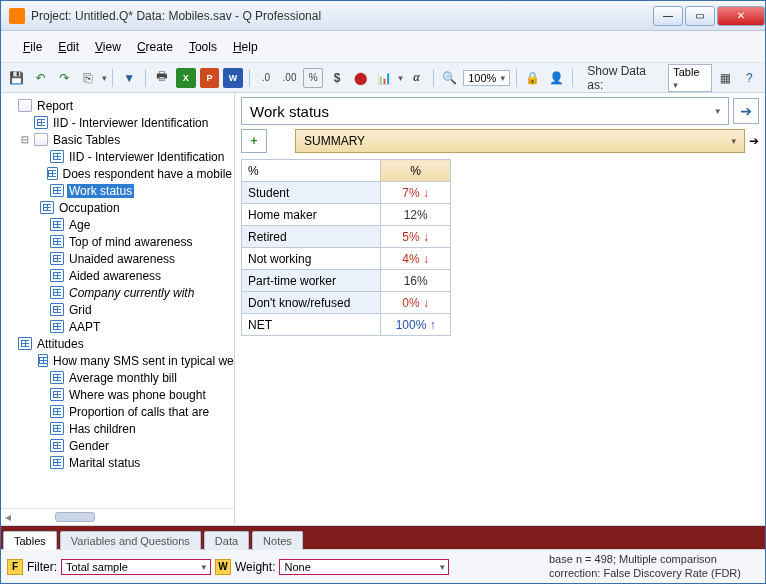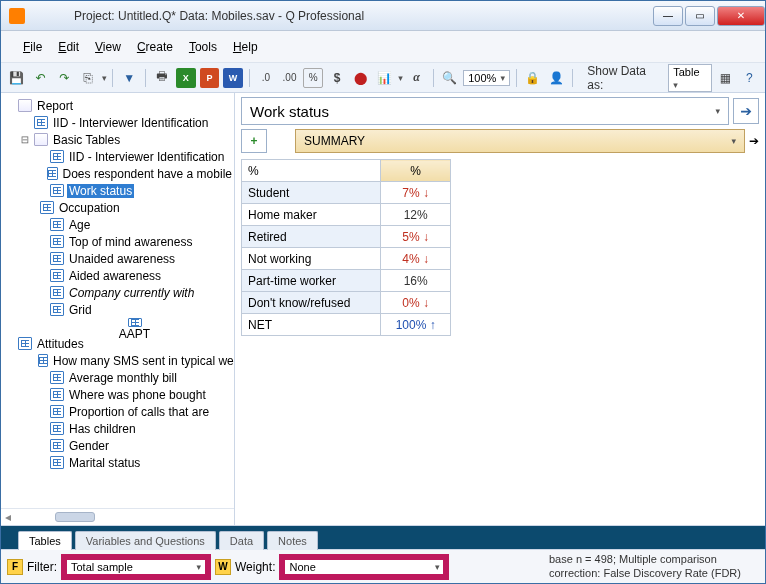--- a/index.html
+++ b/index.html
@@ -1,20 +1,20 @@
 <!DOCTYPE html>
 <html><head>
 <meta charset="utf-8">
 <style>
 * { box-sizing: border-box; margin: 0; padding: 0; }
 body { font-family: "Segoe UI", Tahoma, sans-serif; font-size: 12px; background: #fff; width: 766px; height: 584px; overflow: hidden; border: 1px solid #3a6ea5; display: flex; flex-direction: column; }
 
 .titlebar { height: 30px; background: linear-gradient(to bottom, #f5f8fd, #d8e4f3); display: flex; align-items: center; padding: 0 0 0 8px; border-bottom: 1px solid #bcc8d8; }
 .titlebar .app-icon { width: 16px; height: 16px; background: #ff7f00; border-radius: 2px; margin-right: 6px; }
-.titlebar .title { flex: 1; color: #333; margin-left: 43px; }
+.titlebar .title { flex: 1; color: #333; }
 .win-btns { display: flex; }
 .win-btn { width: 28px; height: 20px; margin-left: 2px; display: flex; align-items: center; justify-content: center; border: 1px solid #8fa6c4; border-radius: 3px; font-size: 10px; }
 .win-btn.min, .win-btn.max { background: linear-gradient(to bottom,#fefefe,#d5e3f6); width:30px; height:20px;}
 .win-btn.close { background: linear-gradient(to bottom,#f08080,#d02020); color: #fff; width: 48px; }
 
 .menubar { height: 32px; display: flex; align-items: center; padding: 0 16px; gap: 4px; background: #f4f6fa; border-bottom: 1px solid #dde4ee; }
 .menubar span { padding: 2px 6px; cursor: default; }
 .menubar span u { text-decoration: underline; }
 
 .toolbar { height: 30px; display: flex; align-items: center; padding: 0 6px; gap: 4px; background: #eef3fa; border-bottom: 1px solid #cbd6e6; }
@@ -50,29 +50,29 @@
 .data-table th, .data-table td { border: 1px solid #bfcad9; padding: 3px 6px; font-weight: normal; height: 22px; }
 .data-table th { background: #fff; text-align: left; }
 .data-table th.valcol { background: linear-gradient(to bottom,#f9edd1,#f2dda8); text-align: center; width: 70px;}
 .data-table th.labelcol { width: 140px; }
 .data-table tr.alt td.labelc { background: #eaf1fa; }
 .data-table td.valc { text-align: center; }
 .down { color: #c03020; }
 .up { color: #2050b0; }
 .plain { color: #333; }
 
-.bottom-tabs { height: 24px; display: flex; align-items: flex-end; border-top: 1px solid #cbd6e6; padding: 0 17px; background: #0c4a6e; }
+.bottom-tabs { height: 24px; display: flex; align-items: flex-end; border-top: 1px solid #cbd6e6; padding: 0 2px; background: #7f1d1d; }
 .btab { padding: 3px 10px; border: 1px solid #b3c0d3; border-bottom: none; margin-right: 3px; background: #fff; font-size: 11px; position:relative; top:1px; border-radius: 2px 2px 0 0; }
 .btab.inactive { background: #e7edf5; color:#555; }
 
 .statusbar { height: 34px; display: flex; align-items: center; padding: 2px 6px; border-top: 1px solid #cbd6e6; background: #f4f6fa; gap: 4px; font-size: 12px; }
 .flag { width: 16px; height: 16px; display:inline-flex; align-items:center; justify-content:center; font-weight:bold; font-size:10px; color:#000; }
 .flag.F { background: #ffd24a; border:1px solid #caa020; }
 .flag.W { background: #ffd24a; border:1px solid #caa020; }
-.sel { border: 6px solid #be185d; background:#fff; padding: 1px 4px; display:inline-flex; align-items:center; justify-content:space-between; gap:6px; font-size: 11px; }
+.sel { border: 1px solid #be185d; background:#fff; padding: 1px 4px; display:inline-flex; align-items:center; justify-content:space-between; gap:6px; font-size: 11px; }
 .stat-right { margin-left: auto; font-size: 11px; color:#333; line-height:1.2; max-width:210px; }
 
 .dd { font-size:9px; color:#555; }
 </style>
 </head>
 <body>
 
 <div class="titlebar">
   <div class="app-icon"></div>
   <div class="title">Project: Untitled.Q*  Data: Mobiles.sav - Q Professional</div>
@@ -192,21 +192,21 @@
         <div class="tree-row" style="padding-left: 34px; font-style: italic;">
           <span class="toggle"></span>
           <span class="icon table"></span>
           <span class="label">Company currently with</span>
         </div>
         <div class="tree-row" style="padding-left: 34px;">
           <span class="toggle"></span>
           <span class="icon table"></span>
           <span class="label">Grid</span>
         </div>
-        <div class="tree-row" style="padding-left: 34px; flex-direction: column;">
+        <div class="tree-row" style="padding-left: 34px;">
           <span class="toggle"></span>
           <span class="icon table"></span>
           <span class="label">AAPT</span>
         </div>
         <div class="tree-row" style="">
           <span class="toggle"></span>
           <span class="icon table"></span>
           <span class="label">Attitudes</span>
         </div>
         <div class="tree-row" style="padding-left: 34px;">

